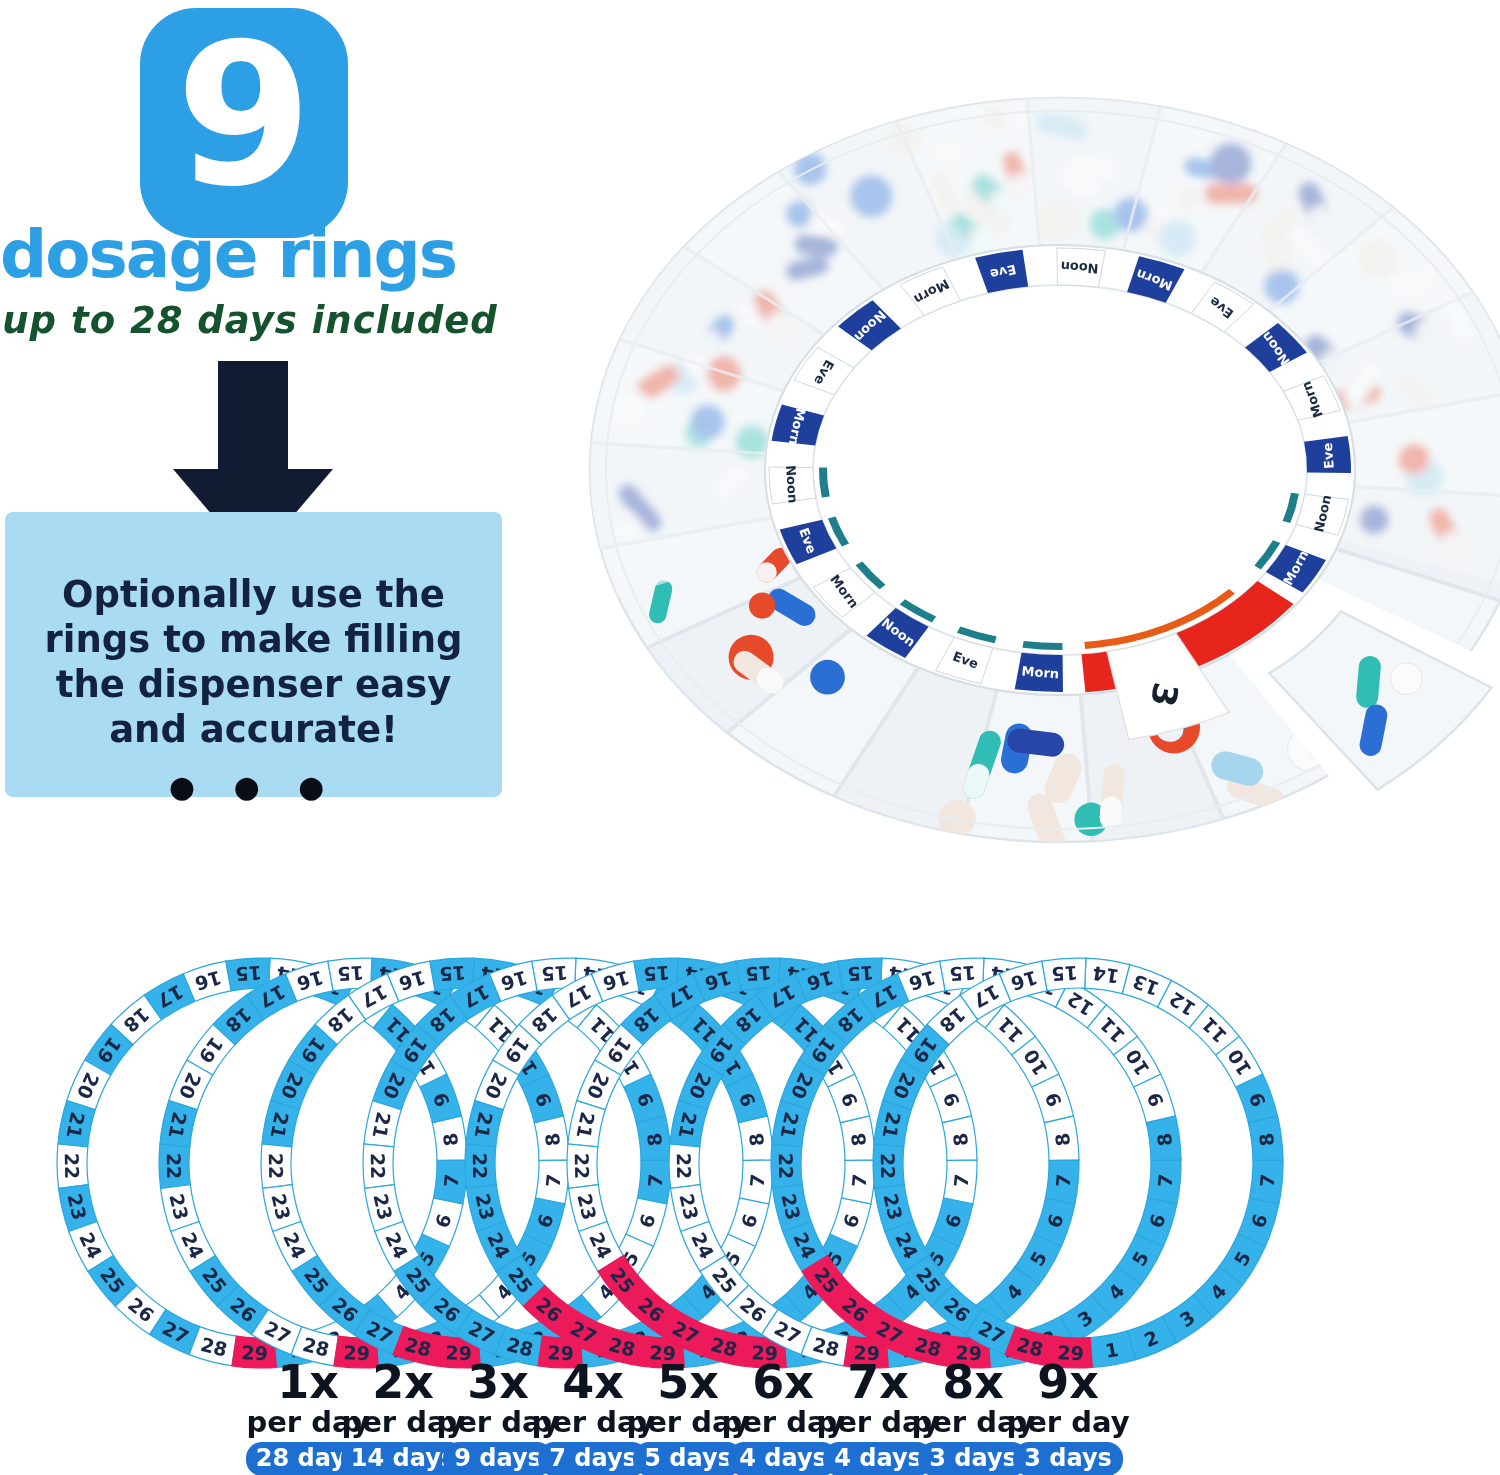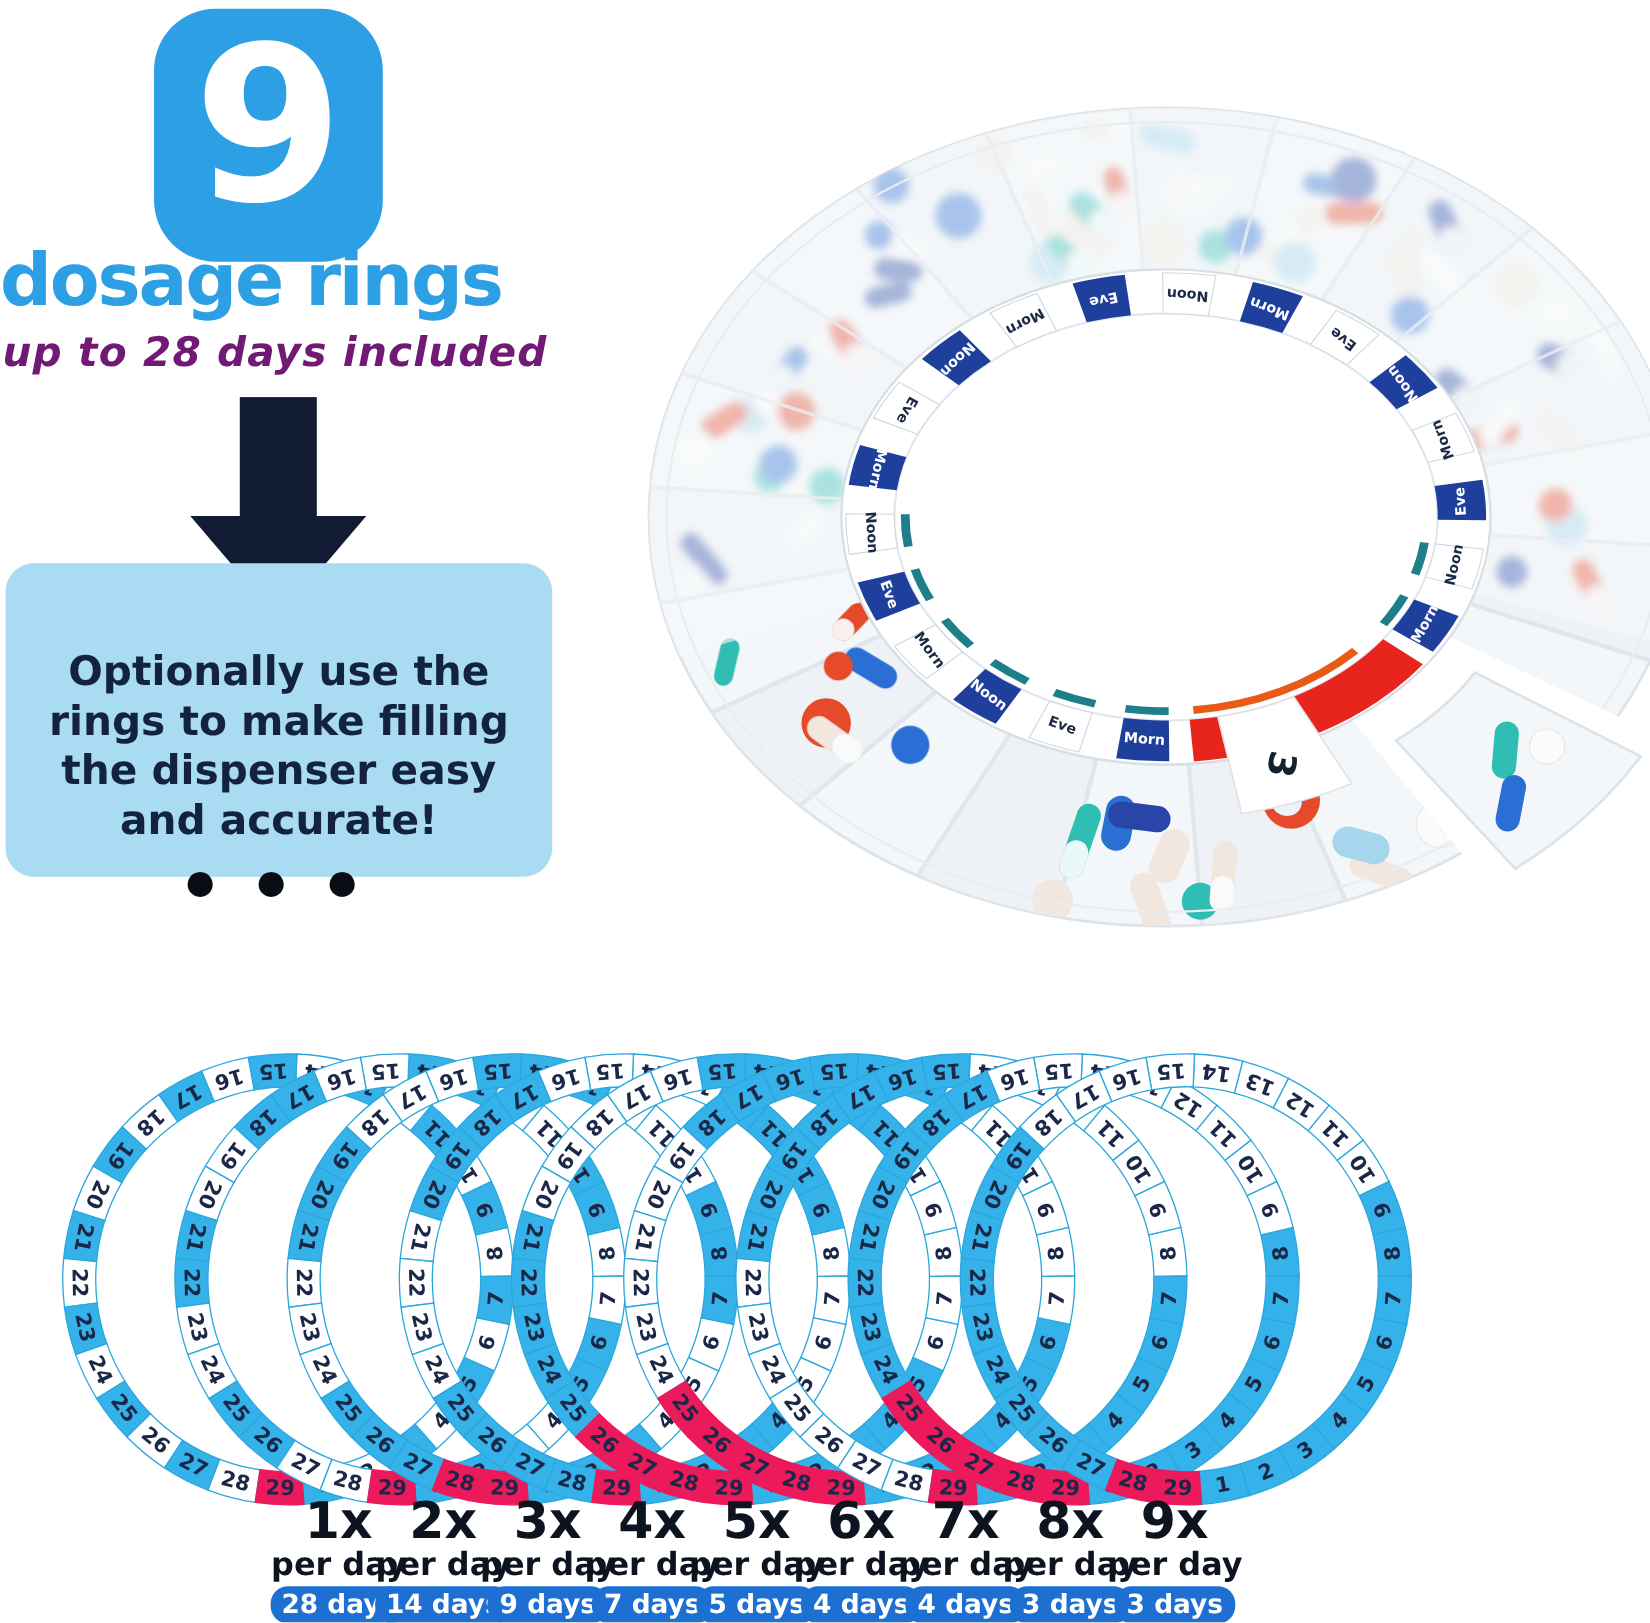--- a/index.html
+++ b/index.html
@@ -5,24 +5,24 @@
   html,body{margin:0;padding:0;background:#ffffff;}
   body{width:1500px;height:1475px;position:relative;overflow:hidden;
        font-family:"DejaVu Sans","Liberation Sans",sans-serif;}
   .abs{position:absolute;}
   .badge-square{left:140px;top:8px;width:208px;height:230px;border-radius:56px;
        background:#2d9fe4;display:flex;align-items:center;justify-content:center;}
   .badge-square span{color:#ffffff;font-size:196px;font-weight:800;transform:translateY(-8px);}
   .title{left:0;top:216px;width:500px;margin:0;text-align:left;
        font-size:66px;font-weight:800;color:#2d9fe4;letter-spacing:-2px;}
   .subtitle{left:0;top:299px;width:500px;text-align:center;
-       font-size:37px;font-style:italic;font-weight:700;color:#701a75;letter-spacing:1px;}
+       font-size:37px;font-style:italic;font-weight:700;color:#14532d;letter-spacing:1px;}
   .arrow{left:165px;top:361px;}
-  .callout{left:5px;top:512px;width:497px;height:285px;border-radius:26px;background:#a9dcf2;
-       box-sizing:border-box;padding-top:76px;}
+  .callout{left:5px;top:512px;width:497px;height:285px;border-radius:8px;background:#a9dcf2;
+       box-sizing:border-box;padding-top:60px;}
   .callout p{margin:0 auto;width:456px;text-align:center;font-size:37px;font-weight:800;
        color:#13233f;line-height:1.22;}
   .dots{text-align:center;margin-top:16px;font-size:30px;font-weight:800;color:#0a0e14;letter-spacing:14px;}
   svg text{font-family:"DejaVu Sans","Liberation Sans",sans-serif;}
 </style>
 </head>
 <body>
 
 <div>
 

